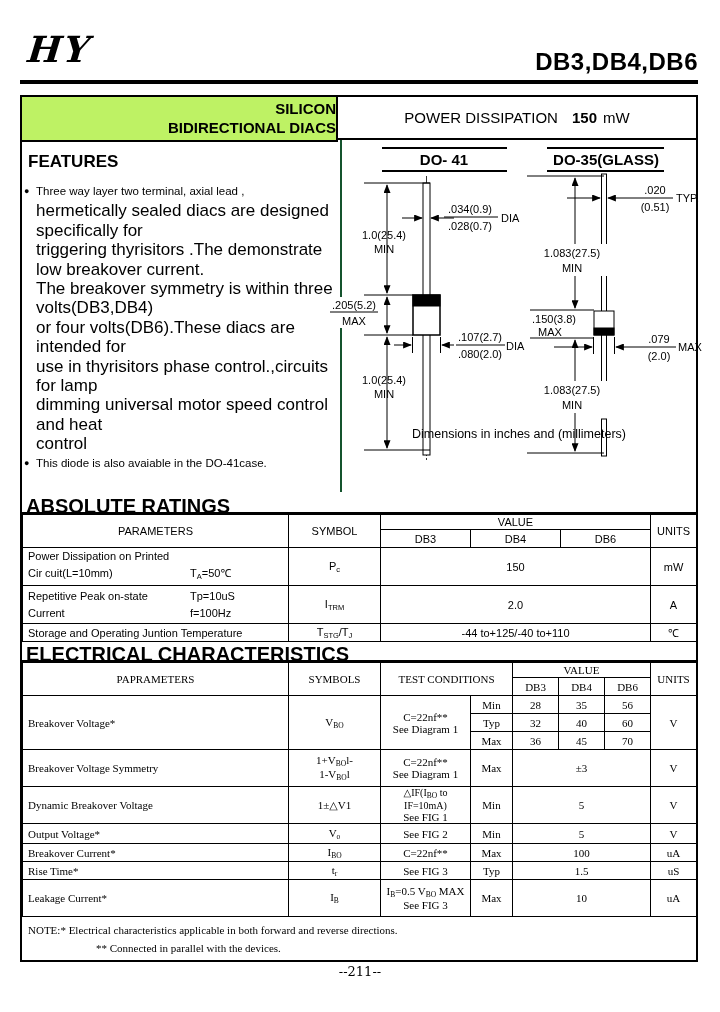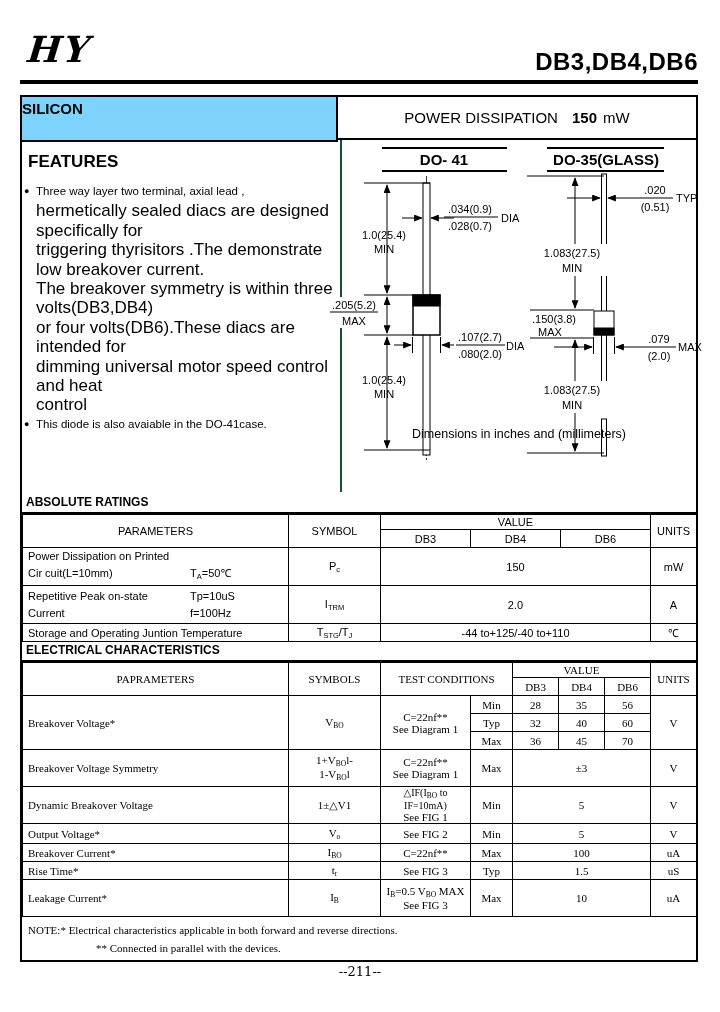--- a/index.html
+++ b/index.html
@@ -5,38 +5,38 @@
   html,body{margin:0;padding:0;background:#fff;}
   body{width:720px;height:1012px;position:relative;font-family:"Liberation Sans",sans-serif;color:#000;}
   .abs{position:absolute;}
   
   .logo{left:28px;top:28px;font-family:"DejaVu Serif",serif;font-style:italic;font-weight:bold;font-size:36px;letter-spacing:2px;transform:skewX(-6deg);}
   .doc-title{right:22px;top:48px;font-size:24px;font-weight:bold;letter-spacing:0.5px;}
   .top-rule{left:20px;top:80px;width:678px;height:4px;background:#000;}
   
   .main-box{left:20px;top:95px;width:674px;height:863px;border:2px solid #000;}
   
-  .type-cell{left:0;top:0;width:314px;height:41px;background:#7dd3fc;border-right:2px solid #000;border-bottom:2px solid #000;text-align:left;font-weight:bold;font-size:15px;line-height:19px;padding-top:2px;}
+  .type-cell{left:0;top:0;width:314px;height:41px;background:#bef264;border-right:2px solid #000;border-bottom:2px solid #000;text-align:right;font-weight:bold;font-size:15px;line-height:19px;padding-top:2px;}
   .power-cell{left:316px;top:0;width:358px;height:41px;border-bottom:2px solid #000;display:flex;align-items:center;justify-content:center;font-size:15px;}
   .power-cell .val{font-weight:bold;margin:0 6px 0 14px;}
   
   .features{left:0;top:43px;width:318px;height:352px;border-right:2px solid #14532d;padding:0;}
   .feat-title{margin:12px 0 10px 6px;font-size:17px;font-weight:bold;}
   .fline{font-size:17px;line-height:19.4px;padding-left:14px;}
   .frow{display:flex;font-size:11.5px;line-height:19.4px;}
   .bullet{width:12px;text-align:left;font-size:9px;line-height:19.4px;padding-left:2px;}
   .b2{margin-top:0px;}
   
   .diagrams{left:320px;top:43px;width:354px;height:352px;}
   .diagram-svg{position:absolute;left:0;top:0;overflow:visible;}
   svg text{font-family:"Liberation Sans",sans-serif;font-size:11px;fill:#000;}
   svg .pkg-title{font-size:15px;font-weight:bold;}
   .dim-caption{left:320px;top:330px;width:354px;text-align:center;font-size:12.5px;}
   
-  .band{left:0;width:674px;height:22px;border-bottom:2px solid #000;font-size:12px;font-weight:bold;padding:3px 0 0 4px;box-sizing:border-box;}
+  .band{left:0;width:674px;height:22px;border-bottom:2px solid #000;font-size:20px;font-weight:bold;padding:3px 0 0 4px;box-sizing:border-box;}
   .band-abs{top:395px;}
   .band-elec{top:543px;}
   
   table.dt{border-collapse:collapse;table-layout:fixed;width:674px;font-size:11px;}
   .dt td,.dt th{border:1px solid #000;padding:0 2px;text-align:center;font-weight:normal;overflow:hidden;}
   .dt .param{text-align:left;padding-left:5px;}
   .tbl-abs{left:0;top:417px;}
   .tbl-elec{left:0;top:565px;font-family:Liberation Serif, serif;}
   .sb{font-size:7.5px;vertical-align:-2px;}
   .pline{display:flex;}
@@ -53,37 +53,39 @@
 <body>
 
 <div class="abs logo">HY</div>
 <div class="abs doc-title">DB3,DB4,DB6</div>
 <div class="abs top-rule"></div>
 
 <div class="abs main-box">
 
   <div class="abs type-cell">
     <div>SILICON</div>
+    <div>BIDIRECTIONAL DIACS</div>
   </div>
   <div class="abs power-cell">
     <span>POWER DISSIPATION</span>
     <span class="val">150</span>
     <span>mW</span>
   </div>
 
   <div class="abs features">
     <div class="feat-title">FEATURES</div>
     <div class="frow">
       <span class="bullet">●</span>
       <span>Three way layer two terminal, axial lead ,</span>
     </div>
     <div class="fline">hermetically sealed diacs are designed specifically for</div>
     <div class="fline">triggering thyrisitors .The demonstrate low breakover current.</div>
     <div class="fline">The breakover symmetry  is within three volts(DB3,DB4)</div>
     <div class="fline">or four volts(DB6).These diacs are intended for</div>
+    <div class="fline">use in thyrisitors phase control.,circuits for lamp</div>
     <div class="fline">dimming universal motor speed control and heat</div>
     <div class="fline">control</div>
     <div class="frow b2">
       <span class="bullet">●</span>
       <span>This diode is also avaiable in the DO-41case.</span>
     </div>
   </div>
 
   <div class="abs diagrams">
     <svg class="diagram-svg" width="354" height="352" viewBox="0 0 354 352">

